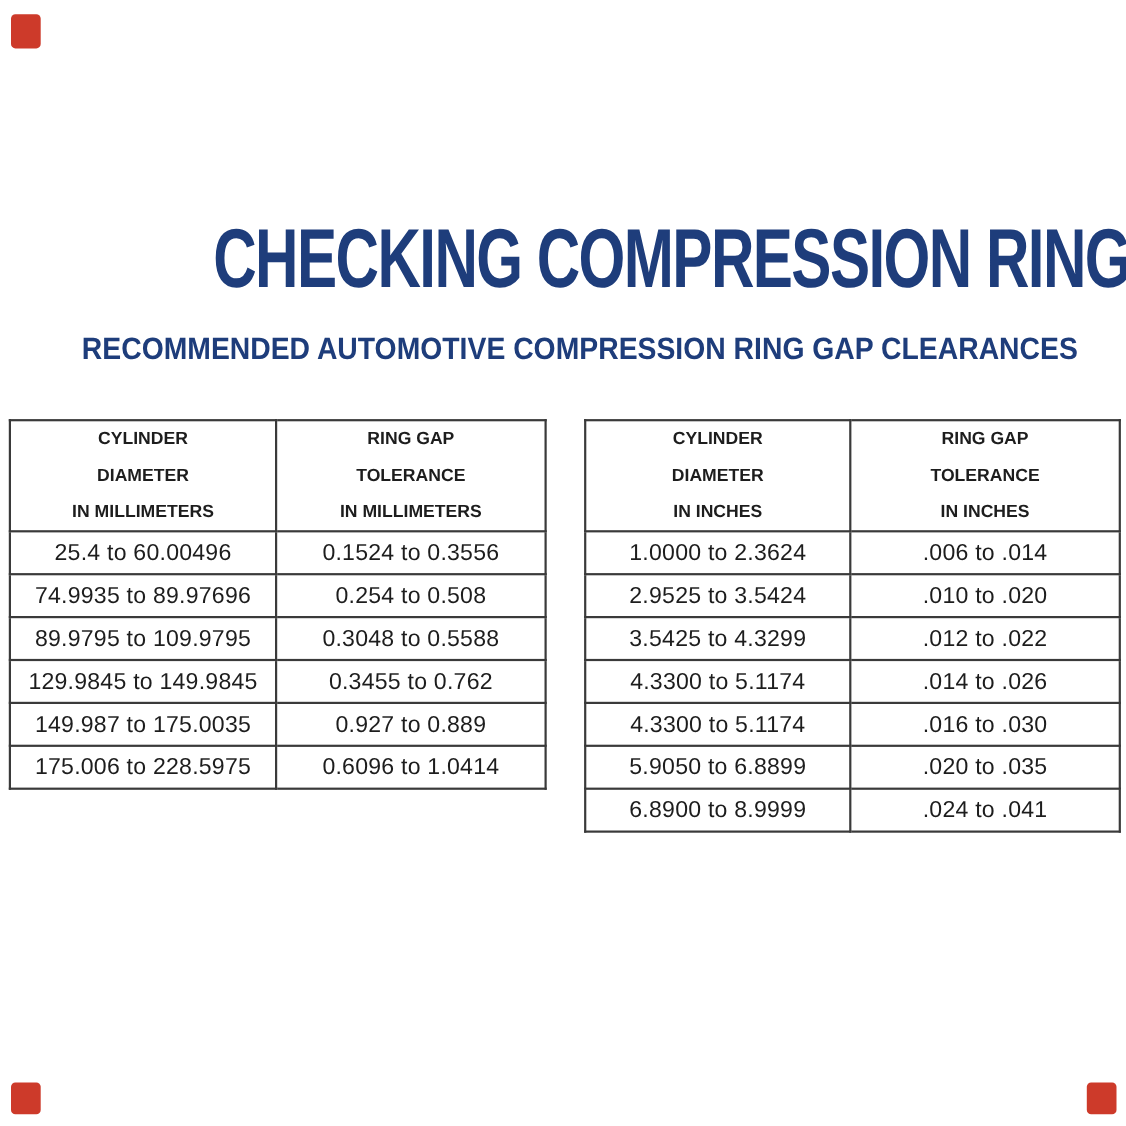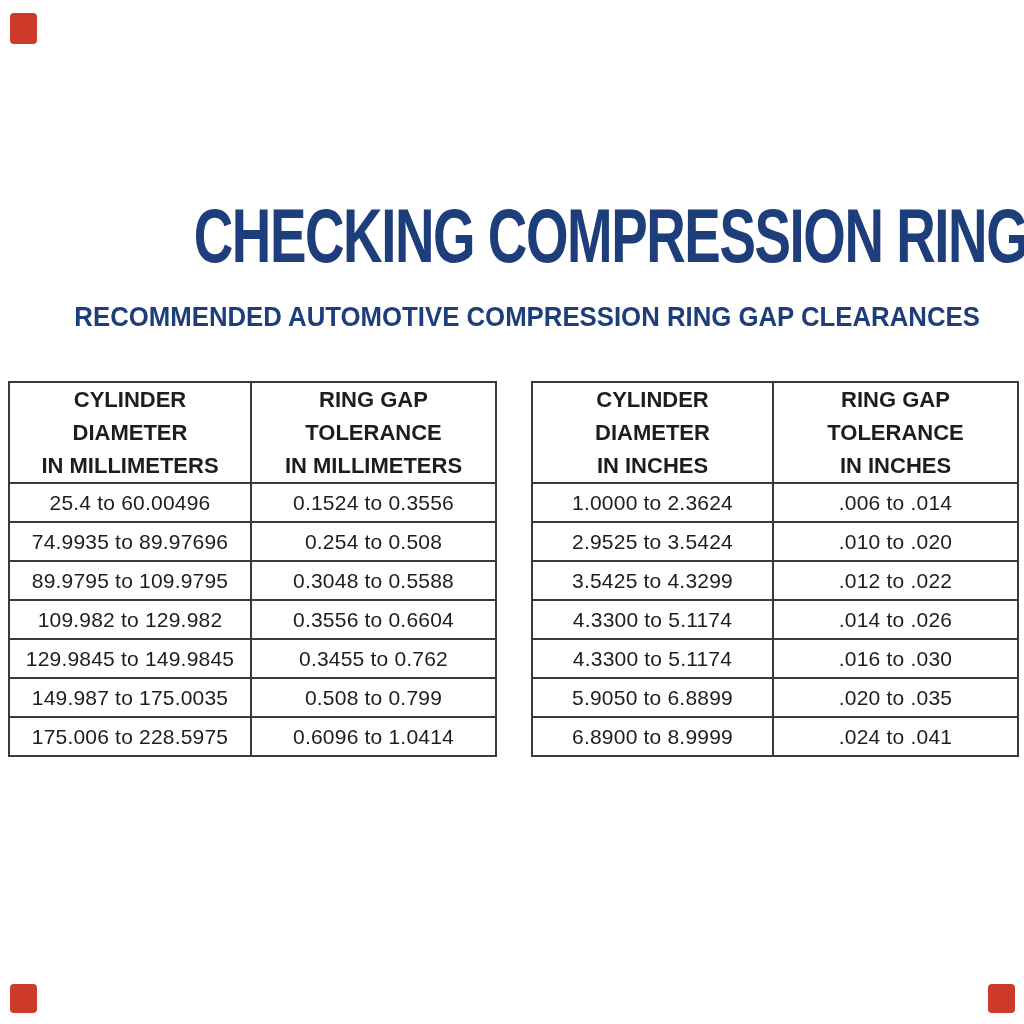--- a/index.html
+++ b/index.html
@@ -67,21 +67,21 @@
   #table-in { left: 531px; }
   table.spec th, table.spec td {
     border: 2px solid #3a3a3a;
     text-align: center;
     vertical-align: middle;
     padding: 0;
     color: #1d1d1d;
   }
   table.spec th {
     height: 98px;
-    font-size: 22px;
+    font-size: 16px;
     font-weight: bold;
     line-height: 33px;
   }
   table.spec th span { display: block; }
   table.spec td {
     height: 37px;
     font-size: 21px;
     font-weight: normal;
     letter-spacing: 0.2px;
     text-align: center;
@@ -134,30 +134,26 @@
       </tr>
       <tr>
         <td>74.9935 to 89.97696</td>
         <td>0.254 to 0.508</td>
       </tr>
       <tr>
         <td>89.9795 to 109.9795</td>
         <td>0.3048 to 0.5588</td>
       </tr>
       <tr>
-        <td>109.982 to 129.982</td>
-        <td>0.3556 to 0.6604</td>
-      </tr>
-      <tr>
         <td>129.9845 to 149.9845</td>
         <td>0.3455 to 0.762</td>
       </tr>
       <tr>
         <td>149.987 to 175.0035</td>
-        <td>0.508 to 0.799</td>
+        <td>0.927 to 0.889</td>
       </tr>
       <tr>
         <td>175.006 to 228.5975</td>
         <td>0.6096 to 1.0414</td>
       </tr>
     </tbody>
   </table>
 
   <table class="spec" id="table-in">
     <colgroup>

